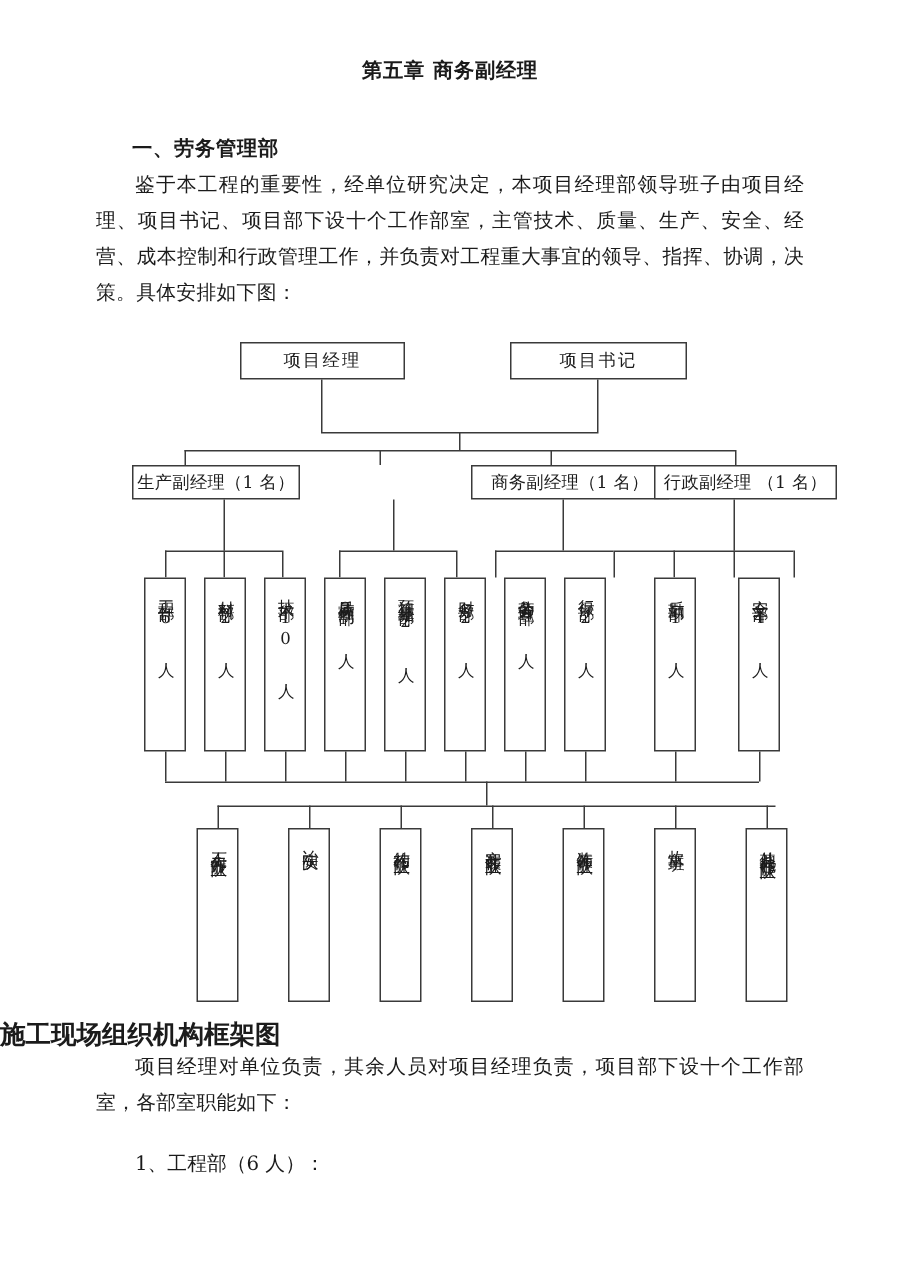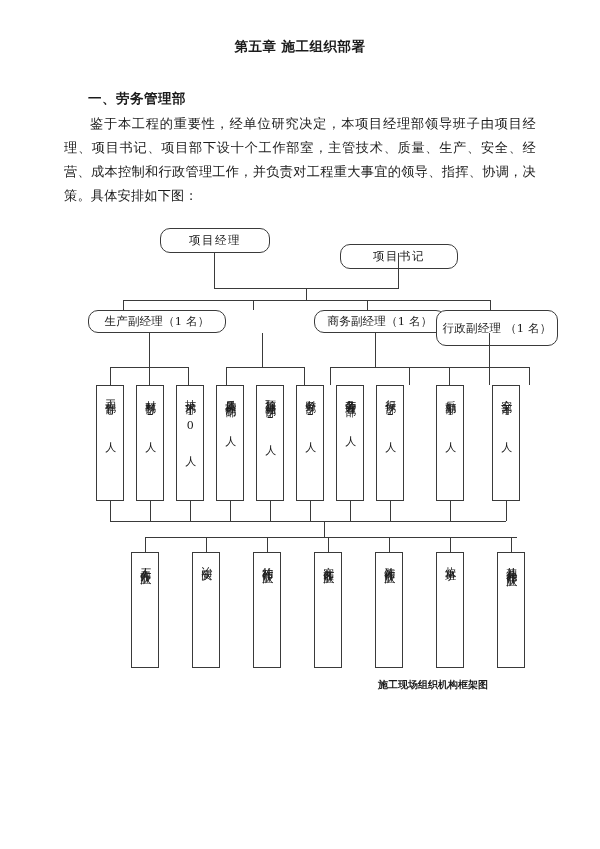--- a/index.html
+++ b/index.html
@@ -33,22 +33,22 @@
   .para{
     position:absolute;
     font-size:13.2px;
     line-height:24px;
     text-align:justify;
     text-justify:inter-ideograph;
     letter-spacing:.2px;
   }
   #p-intro{left:64px;top:112px;width:472px;text-indent:26px;}
   #fig-caption{
-    position:absolute;left:0;top:678px;width:488px;
-    text-align:right;font-weight:bold;font-size:10px;
+    position:absolute;left:0;top:678px;width:556px;
+    text-align:left;font-weight:bold;font-size:17px;
   }
   #p-after{left:64px;top:700px;width:472px;text-indent:26px;}
   #p-item1{position:absolute;left:64px;top:765px;width:472px;
     font-size:13.2px;line-height:24px;text-indent:26px;}
 
   
   #chart{
     position:absolute;left:0;top:0;width:600px;height:849px;
     pointer-events:none;
   }
@@ -58,21 +58,20 @@
     background:#ffffff;
     box-sizing:border-box;
     pointer-events:auto;
   }
   
   .box.h{
     display:flex;align-items:center;justify-content:center;
     font-size:11.5px;
     white-space:nowrap;
     letter-spacing:1.5px;
-    border-radius:10px;
   }
   .box.h.tight{letter-spacing:.2px;}
   
   .box.v{
     display:flex;flex-direction:column;align-items:center;
     justify-content:flex-start;
     padding-top:5px;
     font-size:11px;
     line-height:13.5px;
   }
@@ -89,56 +88,56 @@
   
   .ln{position:absolute;background:#3a3a3a;}
   .lnv{width:1px;}
   .lnh{height:1px;}
 </style>
 </head>
 <body>
 
 <div class="page">
 
-  <div class="heading" id="h-chapter">第五章  施工组织部署</div>
+  <div class="heading" id="h-chapter">第五章  商务副经理</div>
 
 
   <div id="h-sub">一、劳务管理部</div>
 
   <div class="para" id="p-intro">鉴于本工程的重要性，经单位研究决定，本项目经理部领导班子由项目经理、项目书记、项目部下设十个工作部室，主管技术、质量、生产、安全、经营、成本控制和行政管理工作，并负责对工程重大事宜的领导、指挥、协调，决策。具体安排如下图：</div>
 
   <div id="chart">
 
     <div class="box h" style="left:160px;top:228px;width:110px;height:25px;">
       <span>项目经理</span>
     </div>
-    <div class="box h" style="left:340px;top:244px;width:118px;height:25px;">
+    <div class="box h" style="left:340px;top:228px;width:118px;height:25px;">
       <span>项目书记</span>
     </div>
 
     <div class="ln lnv" style="left:214px;top:253px;height:35px;"></div>
     <div class="ln lnv" style="left:398px;top:253px;height:35px;"></div>
 
     <div class="ln lnh" style="left:214px;top:288px;width:185px;"></div>
 
     <div class="ln lnv" style="left:306px;top:288px;height:12px;"></div>
 
     <div class="ln lnh" style="left:123px;top:300px;width:367px;"></div>
     <div class="ln lnv" style="left:123px;top:300px;height:10px;"></div>
     <div class="ln lnv" style="left:253px;top:300px;height:10px;"></div>
     <div class="ln lnv" style="left:367px;top:300px;height:10px;"></div>
     <div class="ln lnv" style="left:490px;top:300px;height:10px;"></div>
 
-    <div class="box h tight" style="left:88px;top:310px;width:138px;height:23px;">
+    <div class="box h tight" style="left:88px;top:310px;width:112px;height:23px;">
       <span>生产副经理（1 名）</span>
     </div>
     <div class="box h tight" style="left:314px;top:310px;width:132px;height:23px;">
       <span>商务副经理（1 名）</span>
     </div>
-    <div class="box h tight" style="left:436px;top:310px;width:122px;height:36px;">
+    <div class="box h tight" style="left:436px;top:310px;width:122px;height:23px;">
       <span>行政副经理 （1 名）</span>
     </div>
 
     <div class="ln lnv" style="left:149px;top:333px;height:34px;"></div>
     <div class="ln lnv" style="left:262px;top:333px;height:34px;"></div>
     <div class="ln lnv" style="left:375px;top:333px;height:34px;"></div>
     <div class="ln lnv" style="left:489px;top:333px;height:34px;"></div>
 
     <div class="ln lnh" style="left:110px;top:367px;width:78px;"></div>
     <div class="ln lnh" style="left:226px;top:367px;width:78px;"></div>
@@ -248,15 +247,17 @@
       <span class="vtxt">炊事班</span>
     </div>
     <div class="box v" style="left:497px;top:552px;width:28px;height:116px;">
       <span class="vtxt">其他分包作业队</span>
     </div>
 
   </div>
 
   <div id="fig-caption">施工现场组织机构框架图</div>
 
-
+  <div class="para" id="p-after">项目经理对单位负责，其余人员对项目经理负责，项目部下设十个工作部室，各部室职能如下：</div>
+
+  <div id="p-item1">1、工程部（6 人）：</div>
 
 </div>
 
 </body></html>

